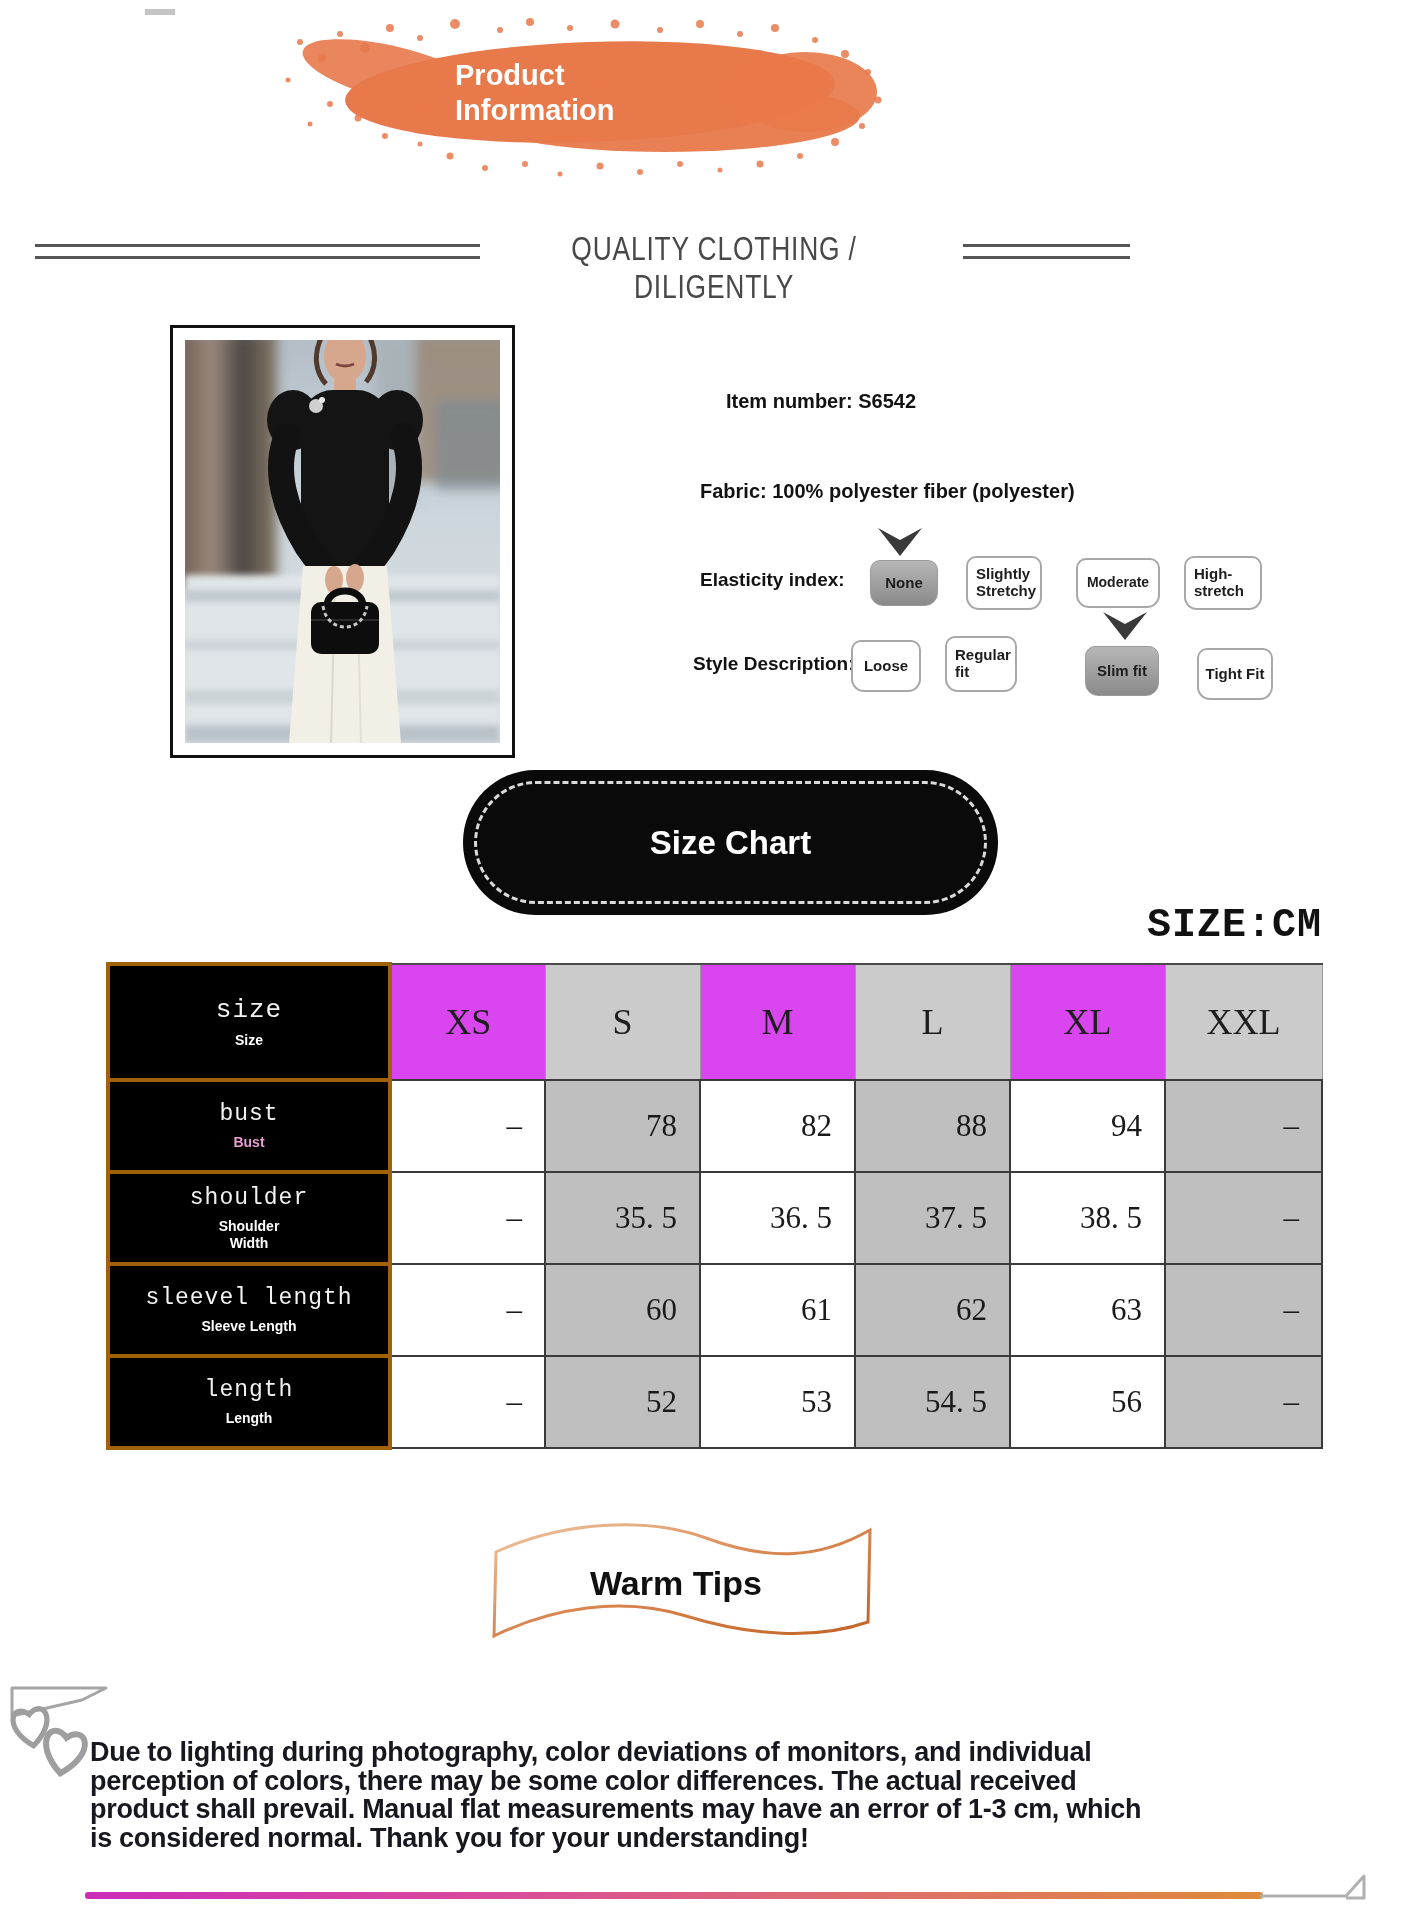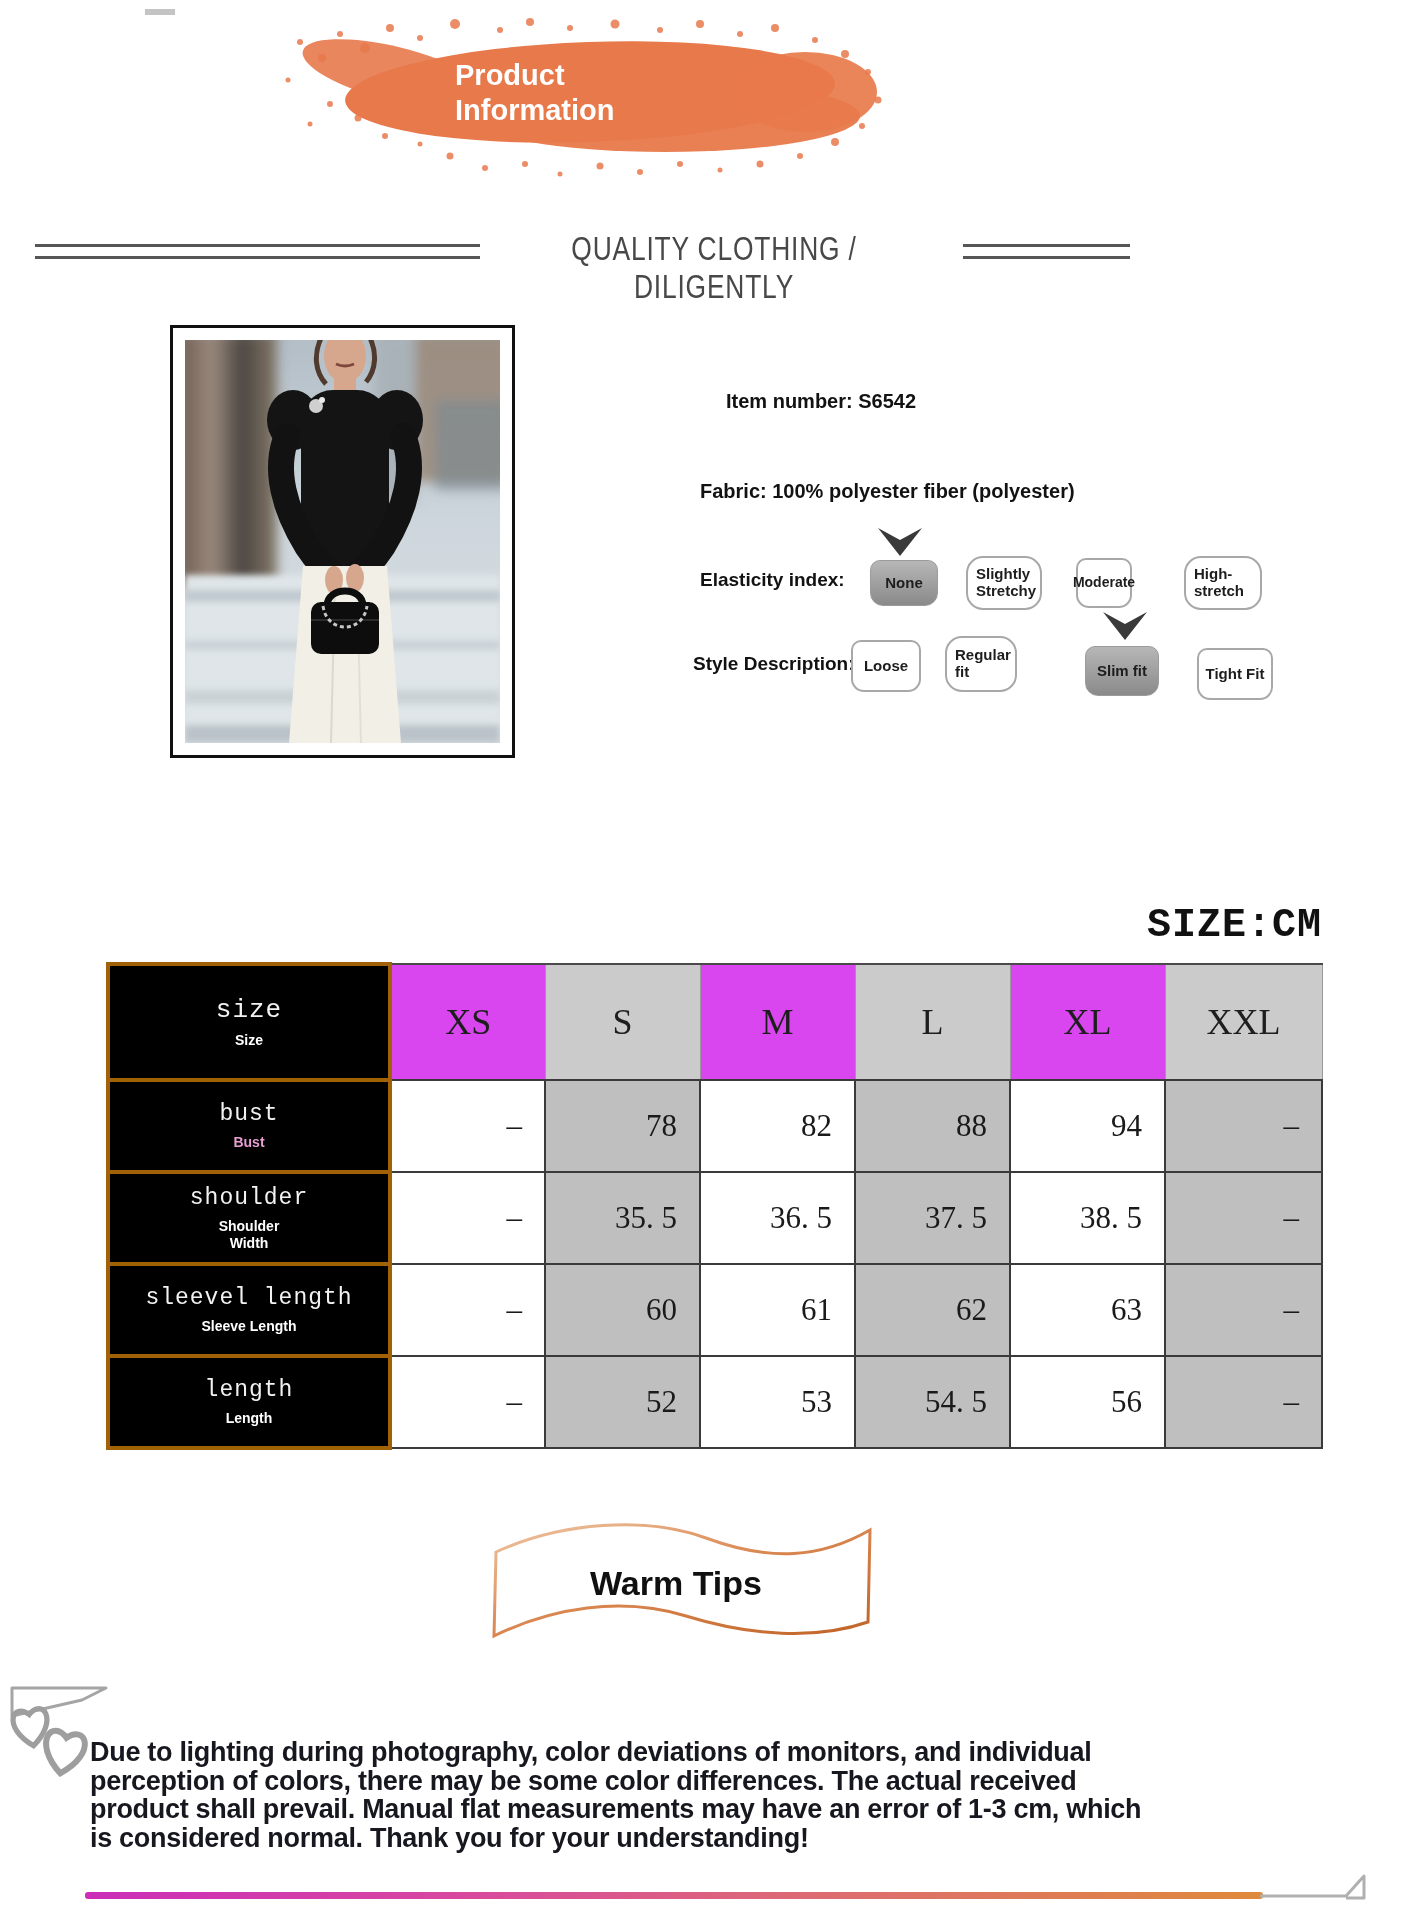--- a/index.html
+++ b/index.html
@@ -30,25 +30,25 @@
   .item-number { left:726px; top:390px; font-size:20px; }
   .fabric      { left:700px; top:480px; font-size:20px; }
   .row-label   { font-size:19px; }
   .elasticity-label { left:700px; top:569px; }
   .style-label      { left:693px; top:653px; }
 
   
   .chip { box-sizing:border-box; display:flex; align-items:center; justify-content:center; text-align:center;
           background:#ffffff; border:2px solid #a8a8a8; border-radius:10px 10px 13px 13px;
           font-size:15px; font-weight:700; line-height:1.12; color:#1d1d1d; padding:3px 4px; }
-  .chip.two-line { justify-content:flex-start; text-align:left; padding-left:8px;border-radius:17px; }
+  .chip.two-line { justify-content:flex-start; text-align:left; padding-left:8px; }
   .chip.sel { background:linear-gradient(180deg,#b7b7b7 0%,#9e9e9e 55%,#8a8a8a 100%); border:1px solid #9b9b9b; }
   .chip-none     { left:870px;  top:560px; width:68px; height:46px; }
   .chip-slightly { left:966px;  top:556px; width:76px; height:54px; }
-  .chip-moderate { left:1076px; top:558px; width:56px; height:50px; font-size:14px; }
+  .chip-moderate { left:1076px; top:558px; width:84px; height:50px; font-size:14px; }
   .chip-high     { left:1184px; top:556px; width:78px; height:54px; }
   .chip-loose    { left:851px;  top:640px; width:70px; height:52px; }
   .chip-regular  { left:945px;  top:636px; width:72px; height:56px; }
   .chip-slim     { left:1085px; top:646px; width:74px; height:50px; }
   .chip-tight    { left:1197px; top:648px; width:76px; height:52px; }
   .sel-arrow { width:44px; height:28px; }
   .arrow-1 { left:878px;  top:528px; }
   .arrow-2 { left:1103px; top:612px; }
 
   
@@ -235,20 +235,24 @@
 
   <div class="abs info-text row-label style-label">Style Description:</div>
   <svg class="abs sel-arrow arrow-2" viewBox="0 0 44 28">
     <polygon points="0,0 22,12 44,0 22,28" fill="#3a3a3a"></polygon>
   </svg>
   <div class="abs chip chip-loose">Loose</div>
   <div class="abs chip two-line chip-regular">Regular fit</div>
   <div class="abs chip sel chip-slim">Slim fit</div>
   <div class="abs chip chip-tight">Tight Fit</div>
 
+  <div class="abs size-badge">
+    <div class="size-badge-inner"></div>
+    <div class="size-badge-label">Size Chart</div>
+  </div>
 
   <div class="abs size-cm">SIZE:CM</div>
 
   <div class="abs size-table-wrap">
     <table class="size-table">
       <colgroup>
         <col style="width:282px">
           <col style="width:155px">
           <col style="width:155px">
         <col style="width:155px">

